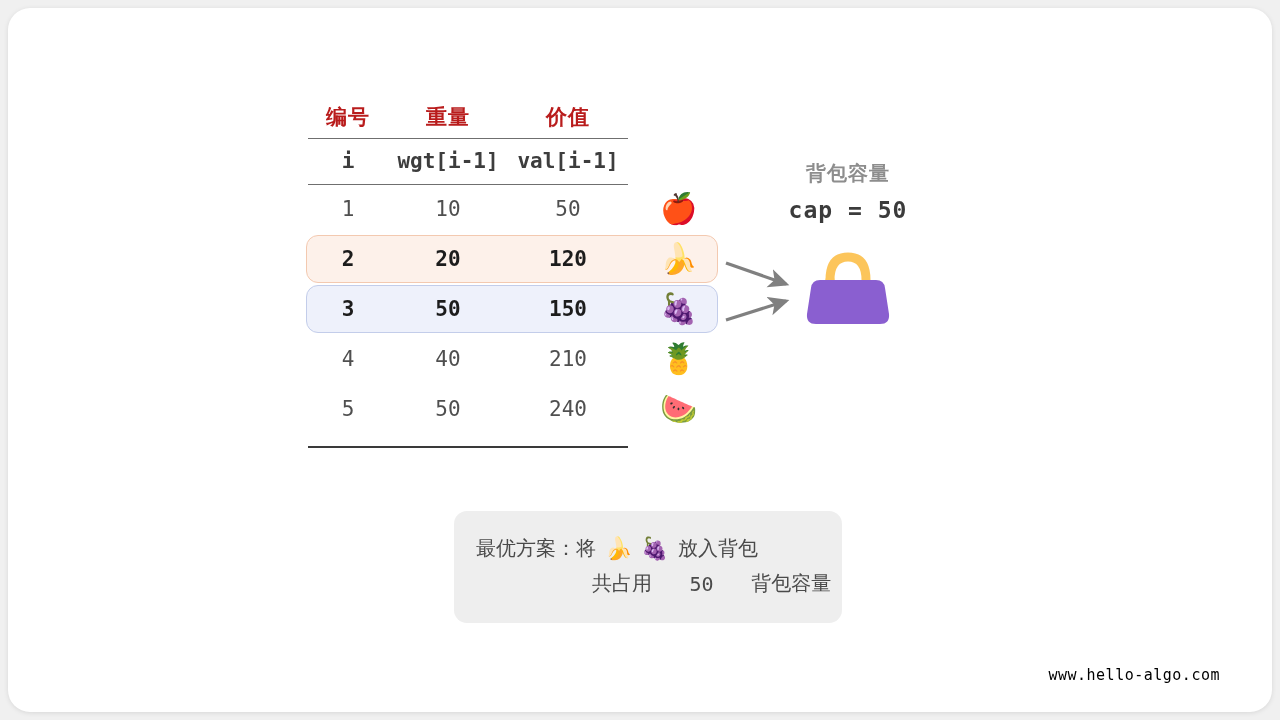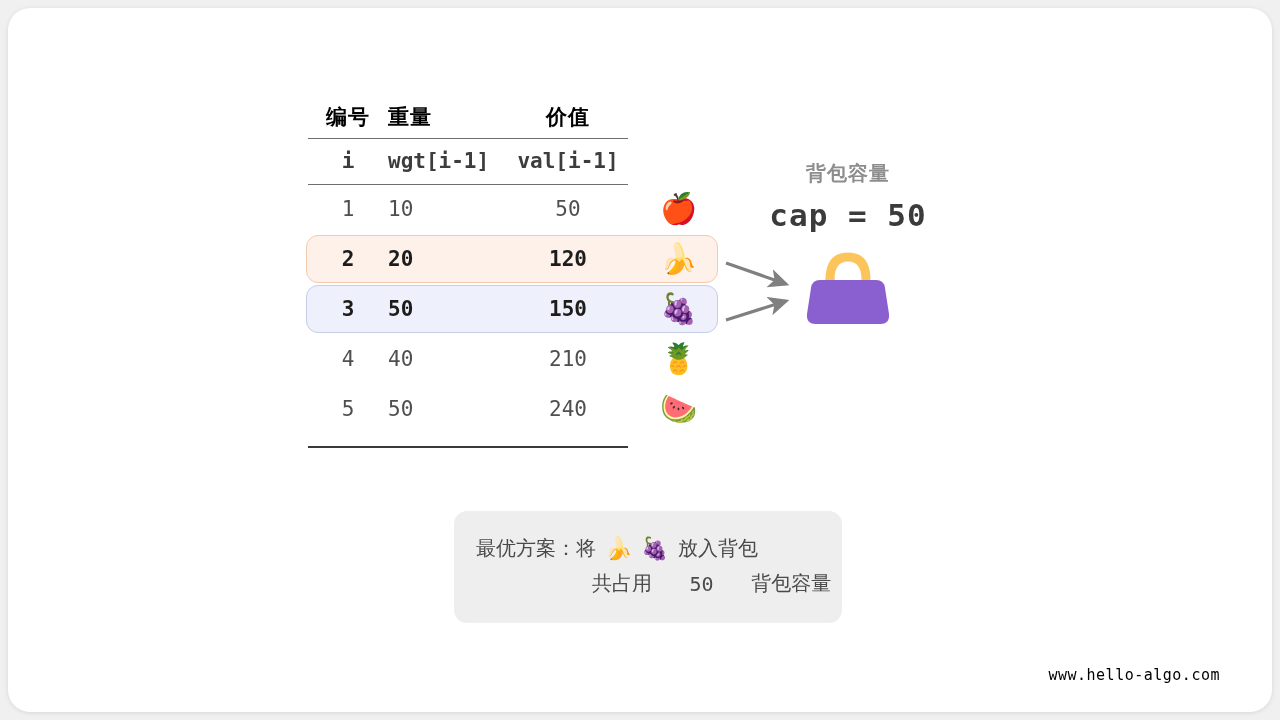--- a/index.html
+++ b/index.html
@@ -46,31 +46,31 @@
   }
   .thead-labels {
     height: 42px;
   }
   .c-i {
     width: 80px;
     text-align: center;
   }
   .c-w {
     width: 120px;
-    text-align: left;
+    text-align: center;
   }
   .c-v {
     width: 120px;
     text-align: center;
   }
   .hdr-label {
     font-family: "Liberation Sans", "DejaVu Sans", sans-serif;
     font-size: 21px;
     font-weight: bold;
-    color: #000000;
+    color: #b91c1c;
     letter-spacing: 1px;
   }
   .hdr-code {
     font-family: "DejaVu Sans Mono", "Liberation Mono", monospace;
     font-size: 21px;
     font-weight: bold;
     color: #3d3d3d;
   }
   .cell {
     font-family: "DejaVu Sans Mono", "Liberation Mono", monospace;
@@ -140,21 +140,21 @@
   .cap-title {
     font-family: "Liberation Sans", "DejaVu Sans", sans-serif;
     font-size: 20px;
     font-weight: bold;
     color: #8d8d8d;
     letter-spacing: 1px;
   }
   .cap-value {
     margin-top: 10px;
     font-family: "DejaVu Sans Mono", "Liberation Mono", monospace;
-    font-size: 31px;
+    font-size: 23px;
     font-weight: bold;
     color: #3b3b3b;
     letter-spacing: 1px;
   }
   .bag {
     position: absolute;
     left: 794px;
     top: 234px;
   }
   .arrows {

